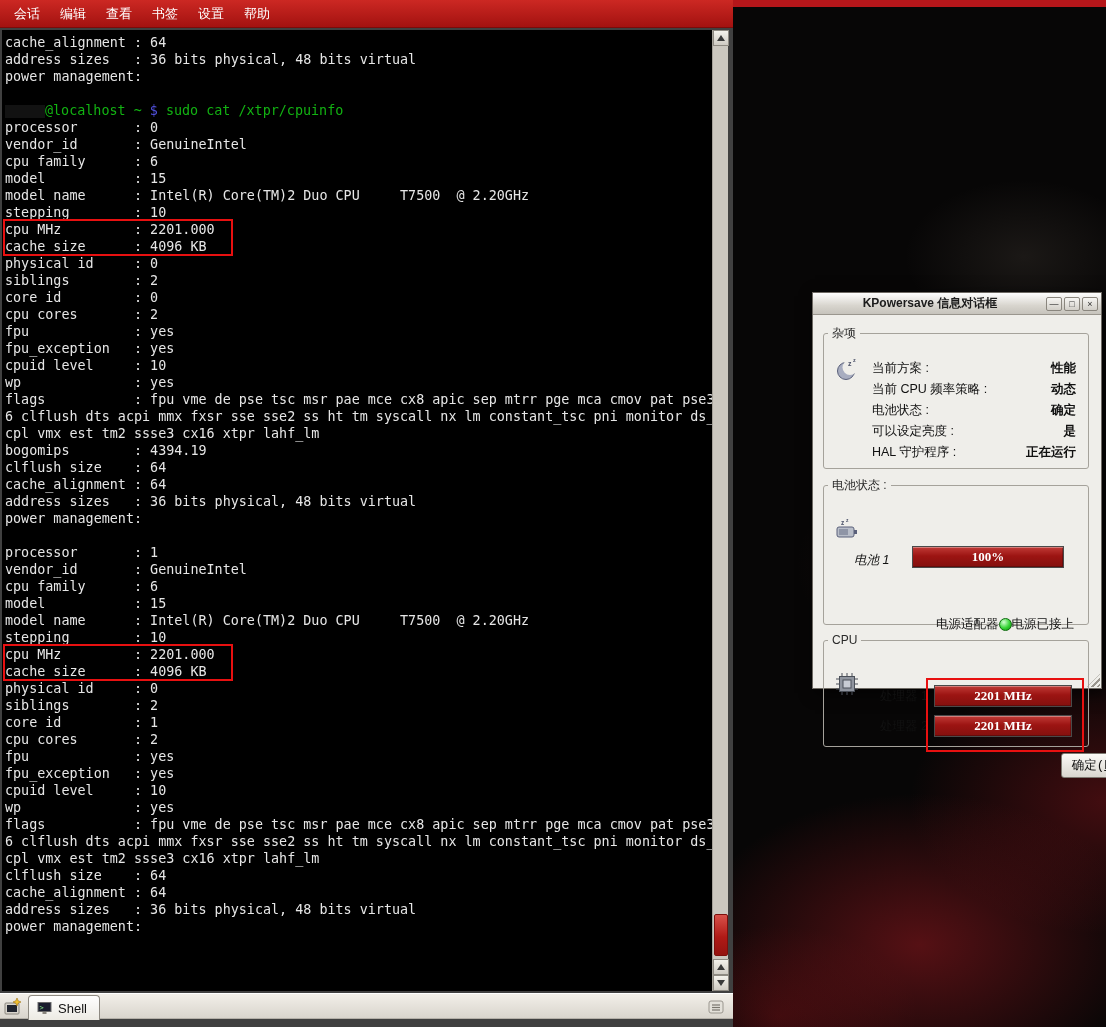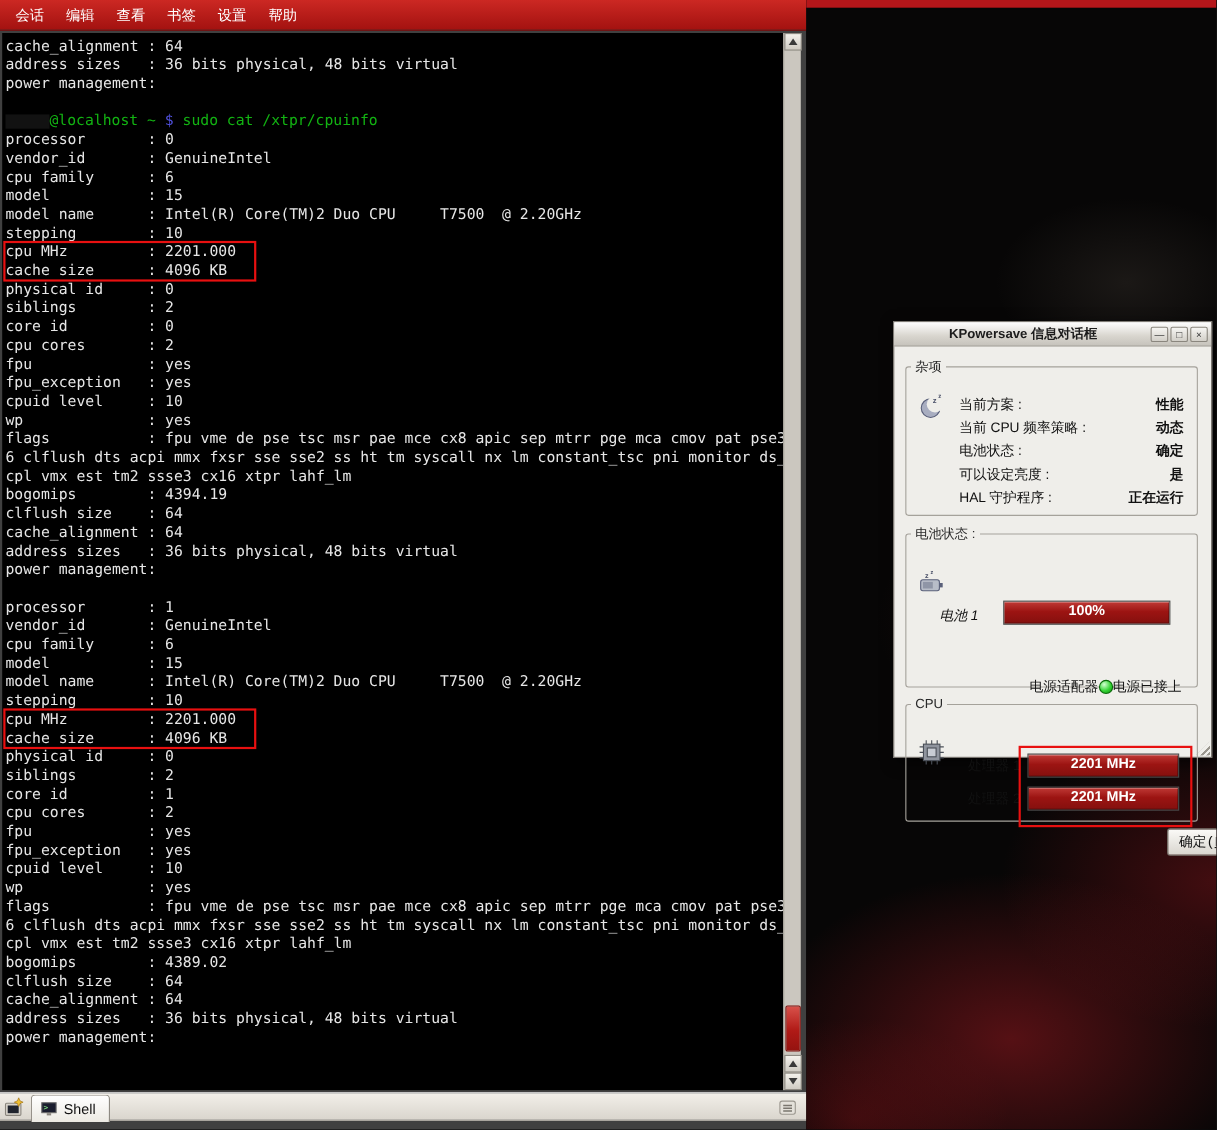--- a/index.html
+++ b/index.html
@@ -94,21 +94,21 @@
   .cpu  .gicon { top:24px; }
 
   .misc-rows { position:absolute; left:48px; right:12px; top:16px; }
   .misc-row { display:flex; justify-content:space-between; align-items:center; height:21px; font-size:12.5px; color:#111; }
   .misc-value { font-weight:bold; }
 
   .bat-label { position:absolute; left:30px; top:58px; font-size:12.5px; color:#111;font-style:italic; }
   .bar { background:linear-gradient(180deg,#c03a36 0%, var(--bar-red,#9c1412) 45%, #84100e 100%);
     border:1px solid #4a4a4a;
     box-shadow:inset 0 1px 0 rgba(255,255,255,0.35), inset -1px -1px 0 rgba(0,0,0,0.25);
-    display:flex; align-items:flex-start; justify-content:center; }
+    display:flex; align-items:center; justify-content:center;font-family:Liberation Serif, serif; }
   .bar-text { color:#fff; font-weight:bold; font-size:13px; }
   .bat-bar { position:absolute; left:88px; top:52px; width:152px; height:22px; }
   .adapter-row { position:absolute; left:42px; right:14px; top:122px;
     display:flex; align-items:center; justify-content:flex-end; font-size:12.5px; color:#111; }
   .led { width:13px; height:13px; border-radius:50%;
     background:radial-gradient(circle at 35% 30%, #d2ffd2, #35d435 55%, #0c8a0c);
     border:1px solid #0a6a0a; }
 
   .cpu-rows { position:absolute; left:56px; top:34px; }
   .cpu-row { display:flex; align-items:center; height:30px; font-size:12.5px; color:#111; }
@@ -183,21 +183,20 @@
         <div class="tline">siblings        : 2</div>
         <div class="tline">core id         : 1</div>
         <div class="tline">cpu cores       : 2</div>
         <div class="tline">fpu             : yes</div>
         <div class="tline">fpu_exception   : yes</div>
         <div class="tline">cpuid level     : 10</div>
         <div class="tline">wp              : yes</div>
         <div class="tline">flags           : fpu vme de pse tsc msr pae mce cx8 apic sep mtrr pge mca cmov pat pse3</div>
         <div class="tline">6 clflush dts acpi mmx fxsr sse sse2 ss ht tm syscall nx lm constant_tsc pni monitor ds_</div>
         <div class="tline">cpl vmx est tm2 ssse3 cx16 xtpr lahf_lm</div>
-        <div class="tline">bogomips        : 4389.02</div>
         <div class="tline">clflush size    : 64</div>
         <div class="tline">cache_alignment : 64</div>
         <div class="tline">address sizes   : 36 bits physical, 48 bits virtual</div>
         <div class="tline">power management:</div>
         <div class="tline"></div>
         <div class="hlbox hl1"></div>
         <div class="hlbox hl2"></div>
       </div>
 
     <div class="sbar">

